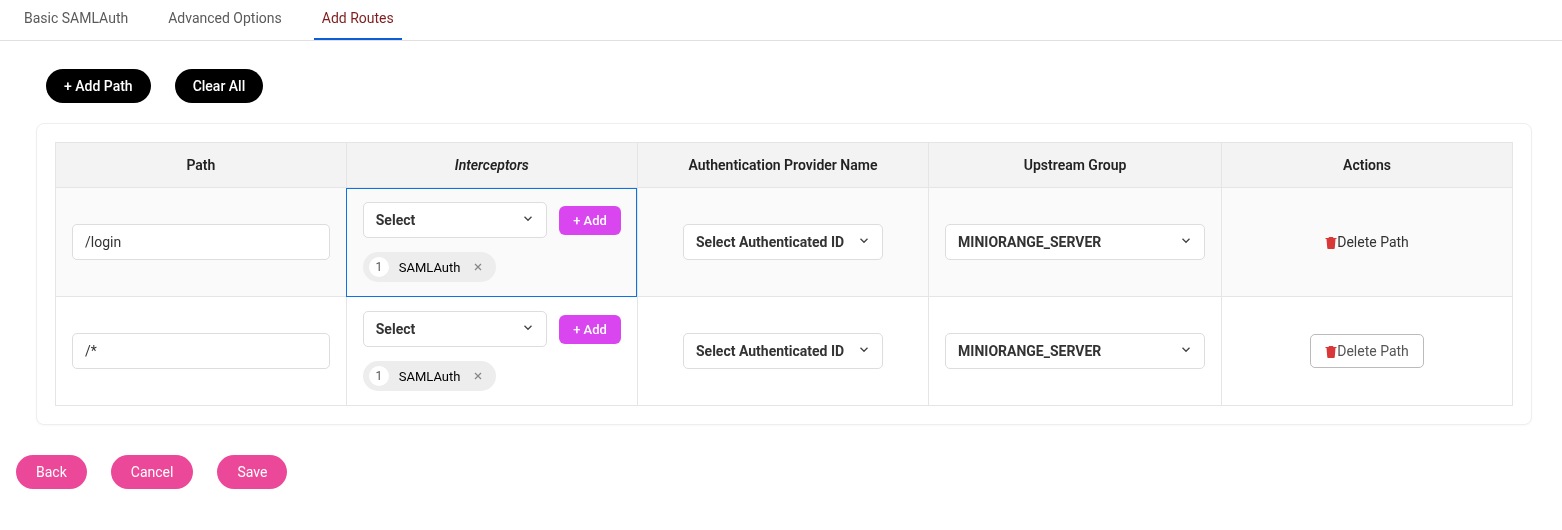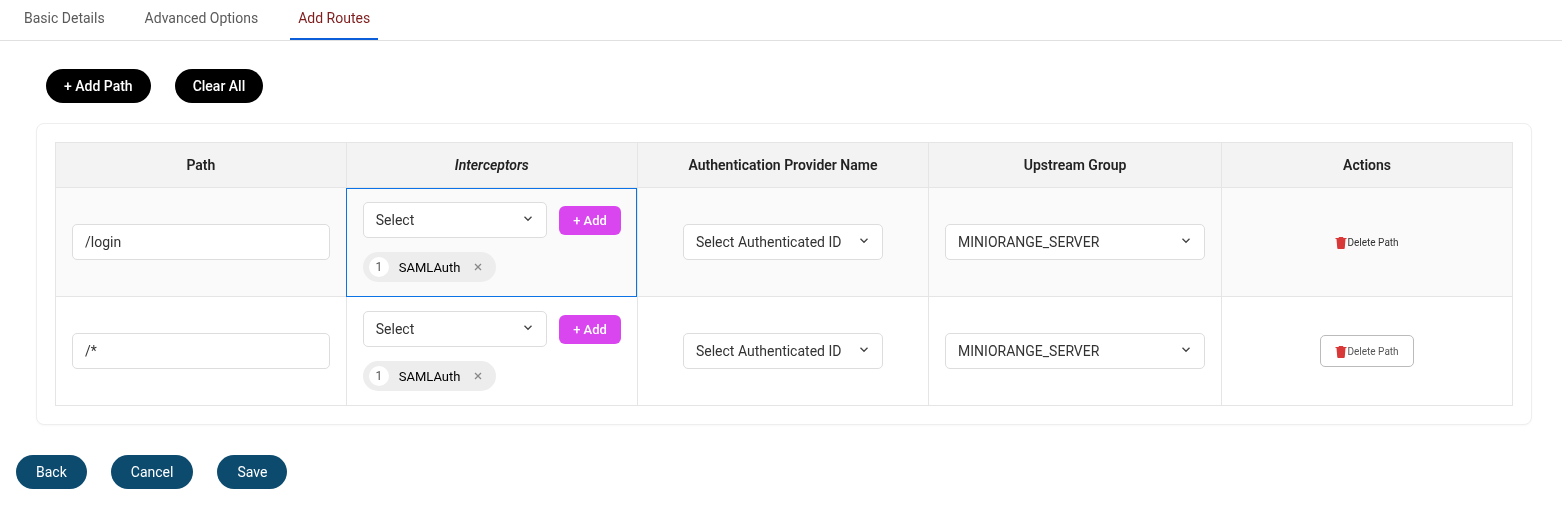--- a/index.html
+++ b/index.html
@@ -110,20 +110,21 @@
   .select {
     width: 100%;
     padding: 9px 34px 9px 12px;
     border: 1px solid #ddd;
     border-radius: 5px;
     font-size: 14px;
     color: #333;
     background: #fff;
     cursor: pointer;
     text-align: left;
+    font-weight: bold;
   }
   .select-wrap .chev {
     position: absolute;
     right: 12px;
     top: 50%;
     transform: translateY(-50%);
     pointer-events: none;
   }
   
   .interceptor-row1 {
@@ -163,21 +164,21 @@
     color: #888;
     cursor: pointer;
   }
   .chip-row { text-align: left; }
   
   .delete-btn {
     display: inline-flex;
     align-items: center;
     border: none;
     background: none;
-    font-size: 10px;
+    font-size: 14px;
     color: #333;
     cursor: pointer;
     padding: 8px 14px;
     border-radius: 5px;
   }
   .delete-btn.outlined {
     border: 1px solid #bbb;
     color: #555;
   }
   .trash-icon { width: 12px; height: 14px; display: inline-block; }
@@ -186,29 +187,29 @@
     padding: 30px 0 20px 16px;
     display: flex;
     gap: 24px;
   }
   .btn-footer {
     border: none;
     border-radius: 18px;
     padding: 9px 20px;
     font-size: 14px;
     cursor: pointer;
-    background: #0c4a6e;
+    background: #ec4899;
     color: #fff;
   }
 </style>
 </head>
 <body>
 
 <div class="tabs">
-  <div class="tab">Basic Details</div>
+  <div class="tab">Basic SAMLAuth</div>
   <div class="tab">Advanced Options</div>
   <div class="tab active">Add Routes</div>
 </div>
 
 <div class="toolbar">
   <button class="btn">+ Add Path</button>
   <button class="btn">Clear All</button>
 </div>
 
 <div class="panel">

